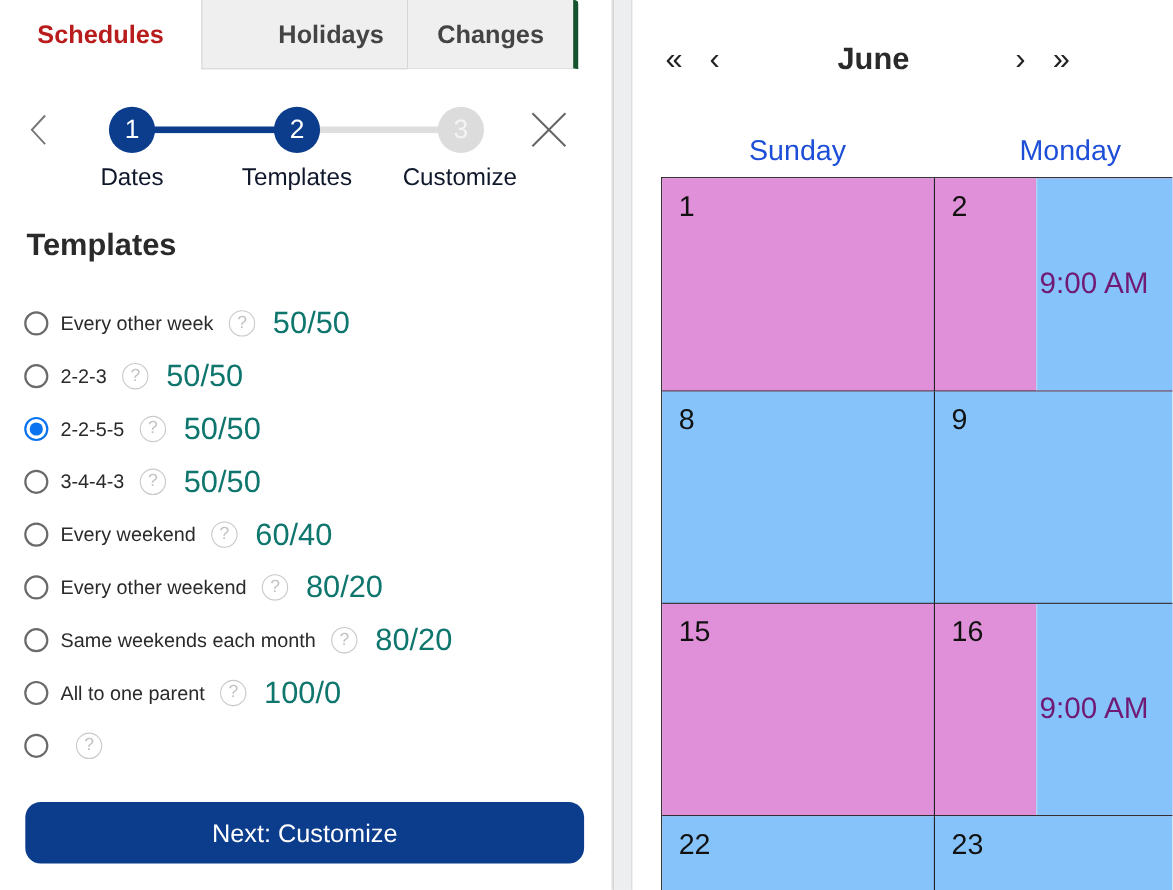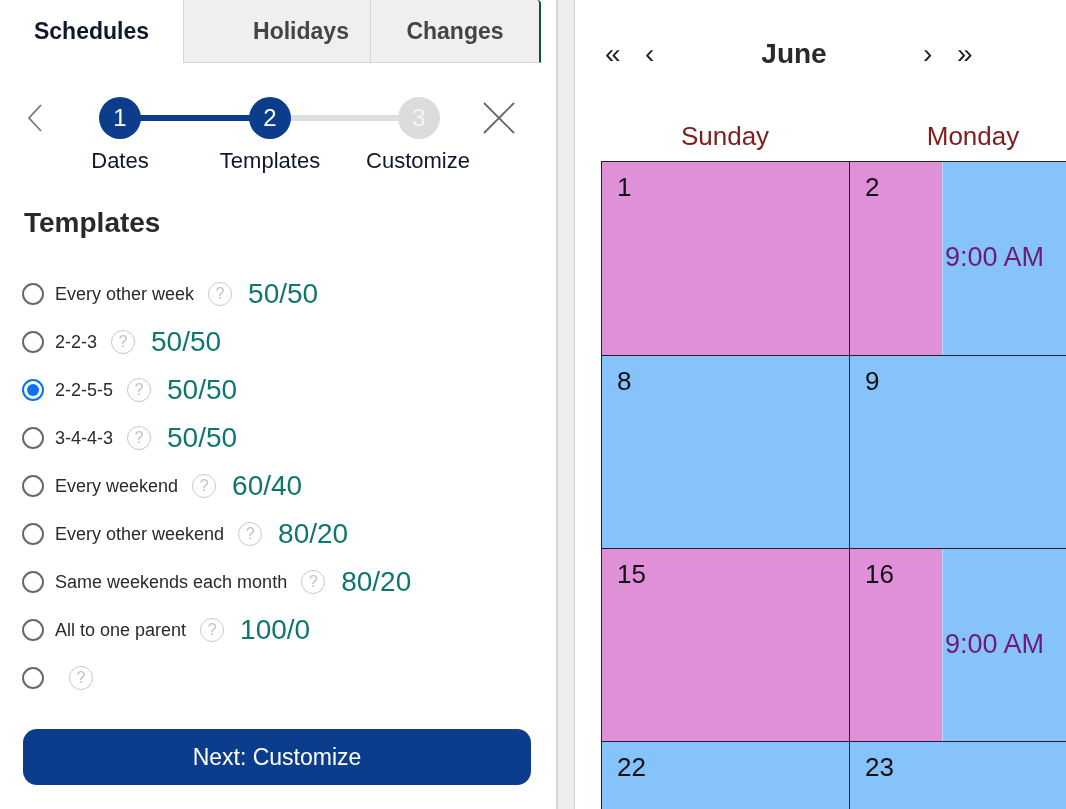--- a/index.html
+++ b/index.html
@@ -11,24 +11,24 @@
     position: absolute; left: 0; top: 0; width: 557px; height: 809px;
     background: #fff; border-right: 1px solid #d8d8d8;
   }
   .tabs { position: absolute; left: 0; top: 0; width: 557px; height: 63px; display: flex; }
   .tab {
     height: 63px; display: flex; align-items: center; justify-content: center;
     font-weight: bold; font-size: 23px; color: #444;
     background: #efefef; border-bottom: 1px solid #d6d6d6; border-left: 1px solid #d6d6d6;
     cursor: pointer;
   }
-  .tab.active { background: #fff; color: #0f172a; border: none; }
+  .tab.active { background: #fff; color: #b91c1c; border: none; }
   .tab-1 { width: 183px; }
   .tab-2 { width: 187px; padding-left: 48px; }
-  .tab-3 { width: 171px; border-top-right-radius: 4px; border-right: 2px solid #14532d; }
+  .tab-3 { width: 156px; border-top-right-radius: 4px; border-right: 5px solid #14532d; }
 
   .stepper { position: absolute; left: 0; top: 90px; width: 557px; height: 100px; }
   .step-back {
     position: absolute; left: 22px; top: 10px; width: 26px; height: 36px;
     display: flex; align-items: center; justify-content: center; cursor: pointer;
   }
   .step-close {
     position: absolute; left: 480px; top: 10px; width: 38px; height: 36px;
     display: flex; align-items: center; justify-content: center; cursor: pointer;
   }
@@ -103,21 +103,21 @@
   .nav-prev-year { left: 30px; }
   .nav-prev { left: 70px; }
   .nav-next { left: 348px; }
   .nav-next-year { left: 382px; }
   .cal-title {
     position: absolute; left: 150px; top: 34px; width: 138px; height: 40px;
     display: flex; align-items: center; justify-content: center;
     font-size: 28px; font-weight: bold; color: #2a2a2a;
   }
   .weekday {
-    position: absolute; top: 118px; height: 36px; font-size: 26px; color: #7f1d1d;
+    position: absolute; top: 118px; height: 36px; font-size: 26px; color: #1d4ed8;
     display: flex; align-items: center; justify-content: center;
   }
   .wd-sun { left: 26px; width: 248px; }
   .wd-mon { left: 274px; width: 248px; }
 
   .grid { position: absolute; left: 26px; top: 161px; width: 470px; height: 660px; border-top: 1.5px solid #222; border-left: 1.5px solid #222; }
   .cell {
     position: absolute; border-right: 1.5px solid #222; border-bottom: 1.5px solid #222; overflow: hidden;
     cursor: pointer;
   }

